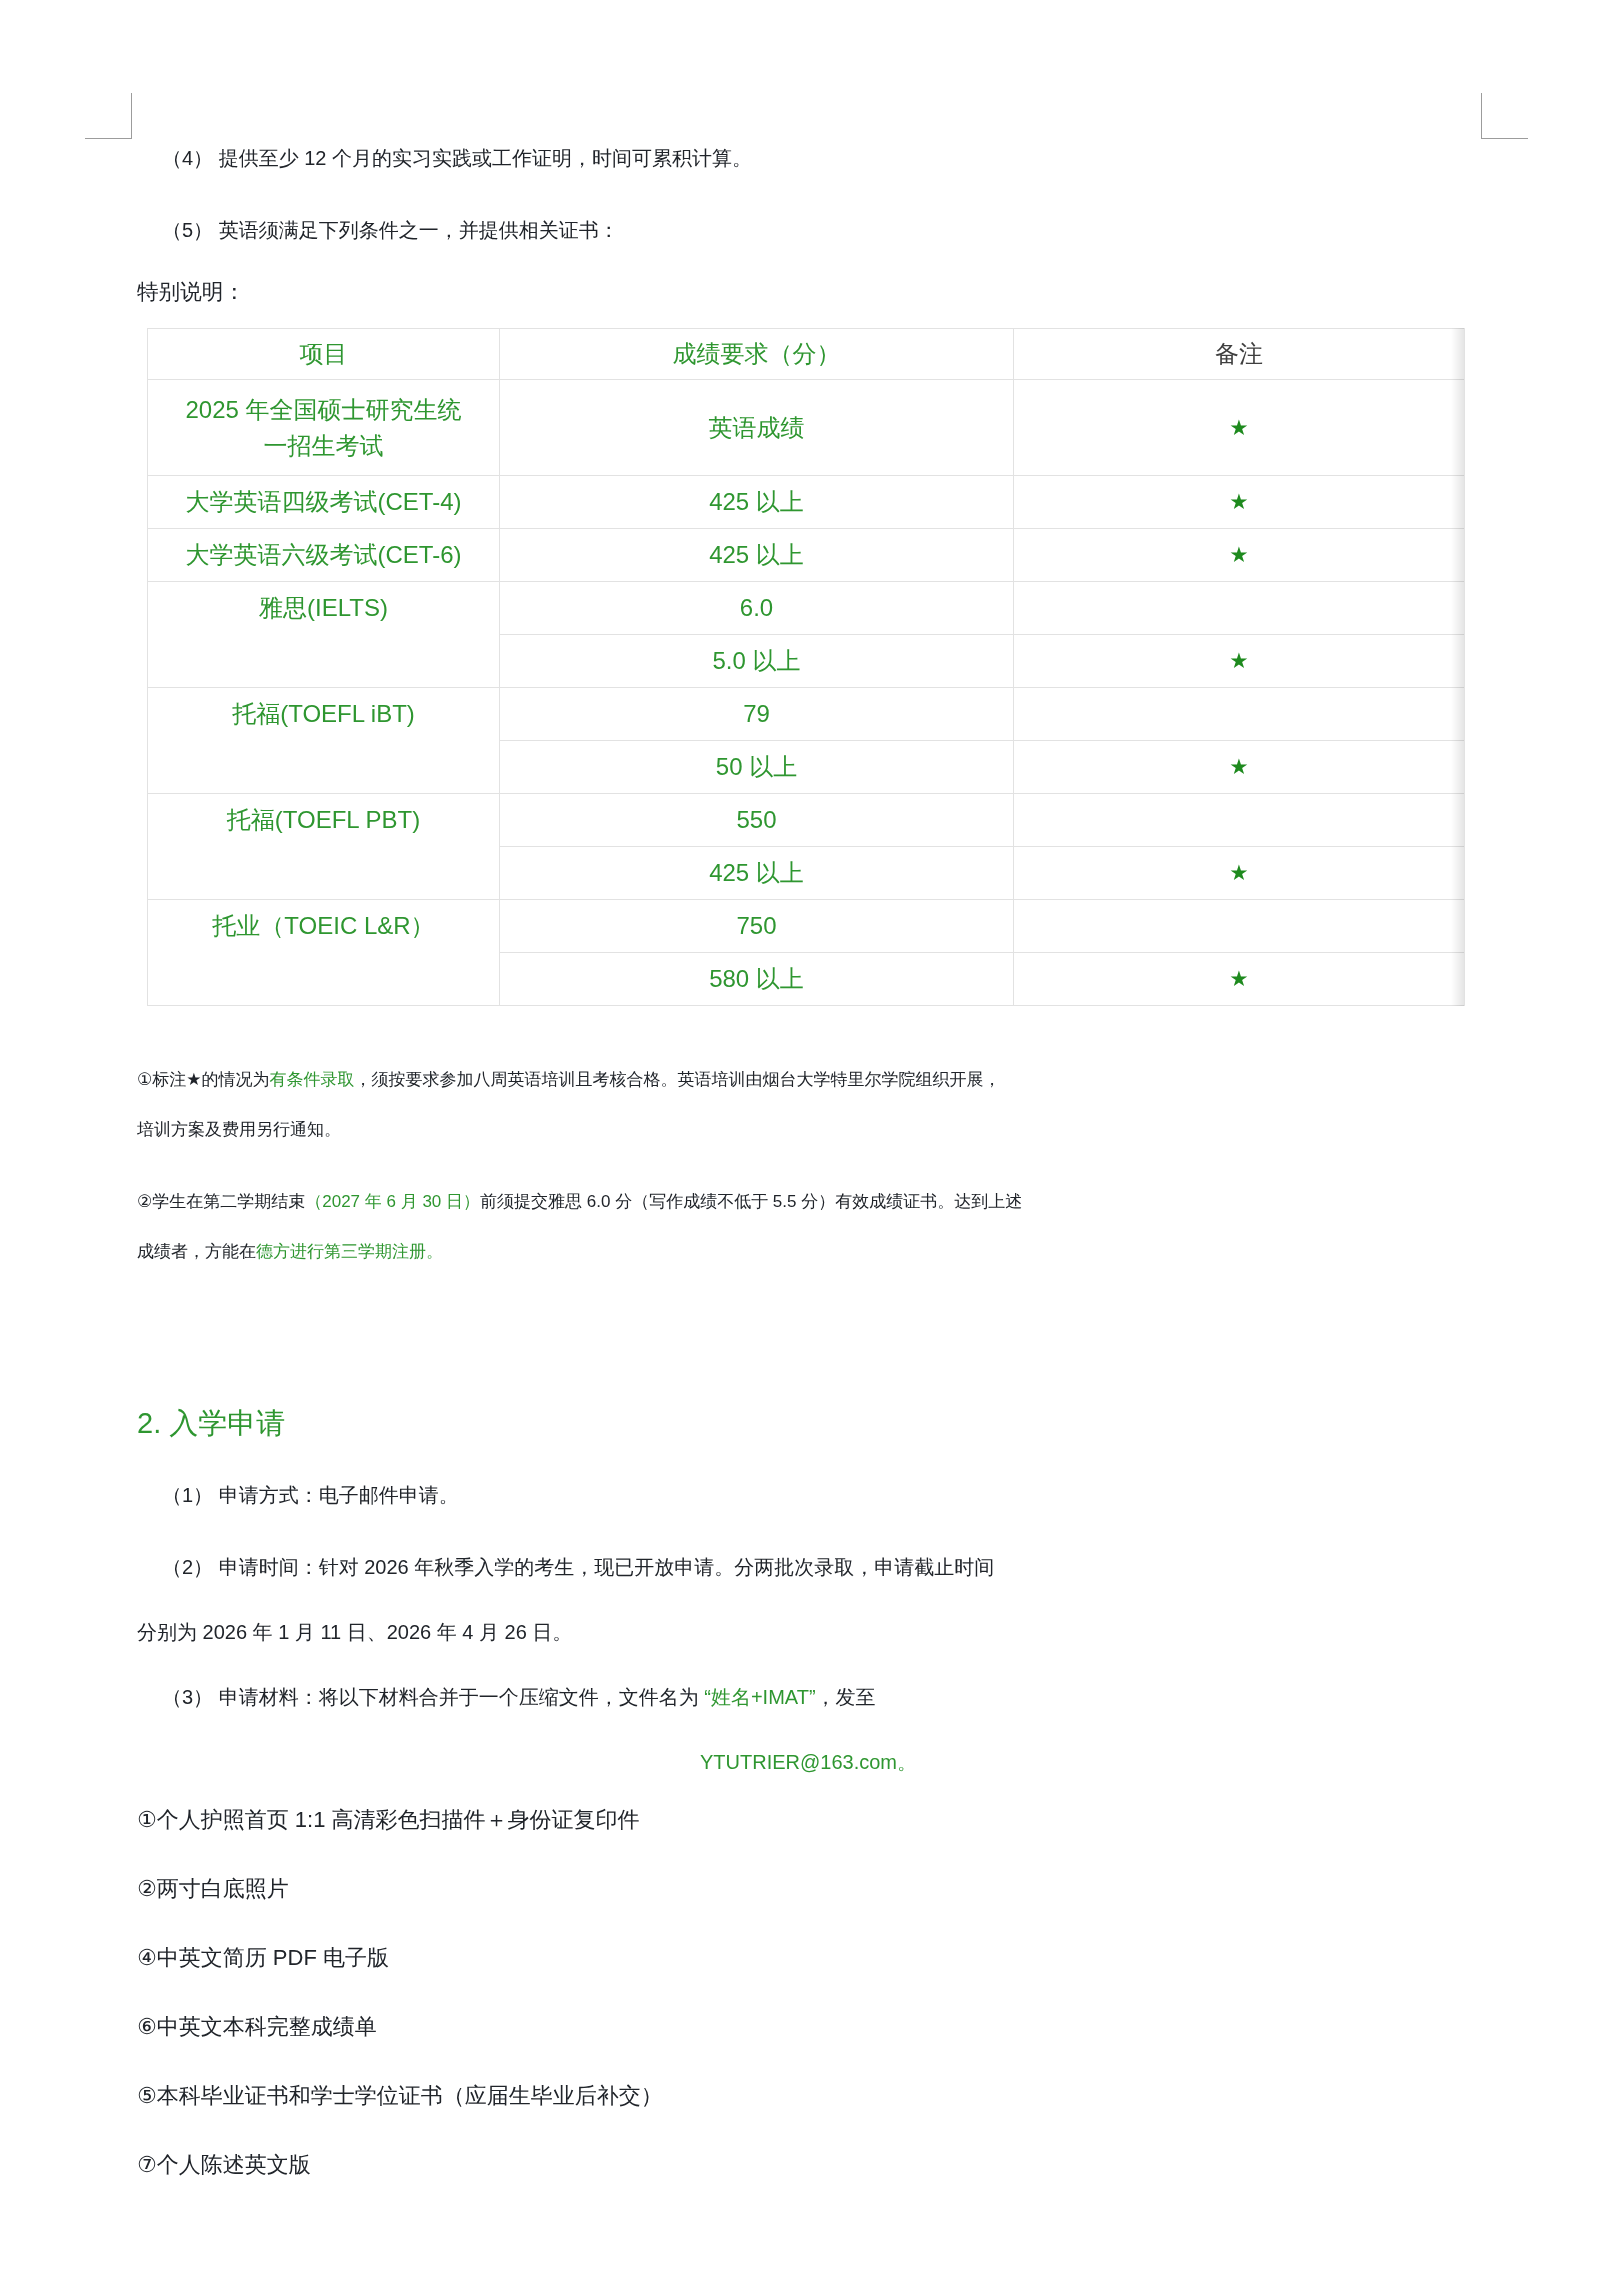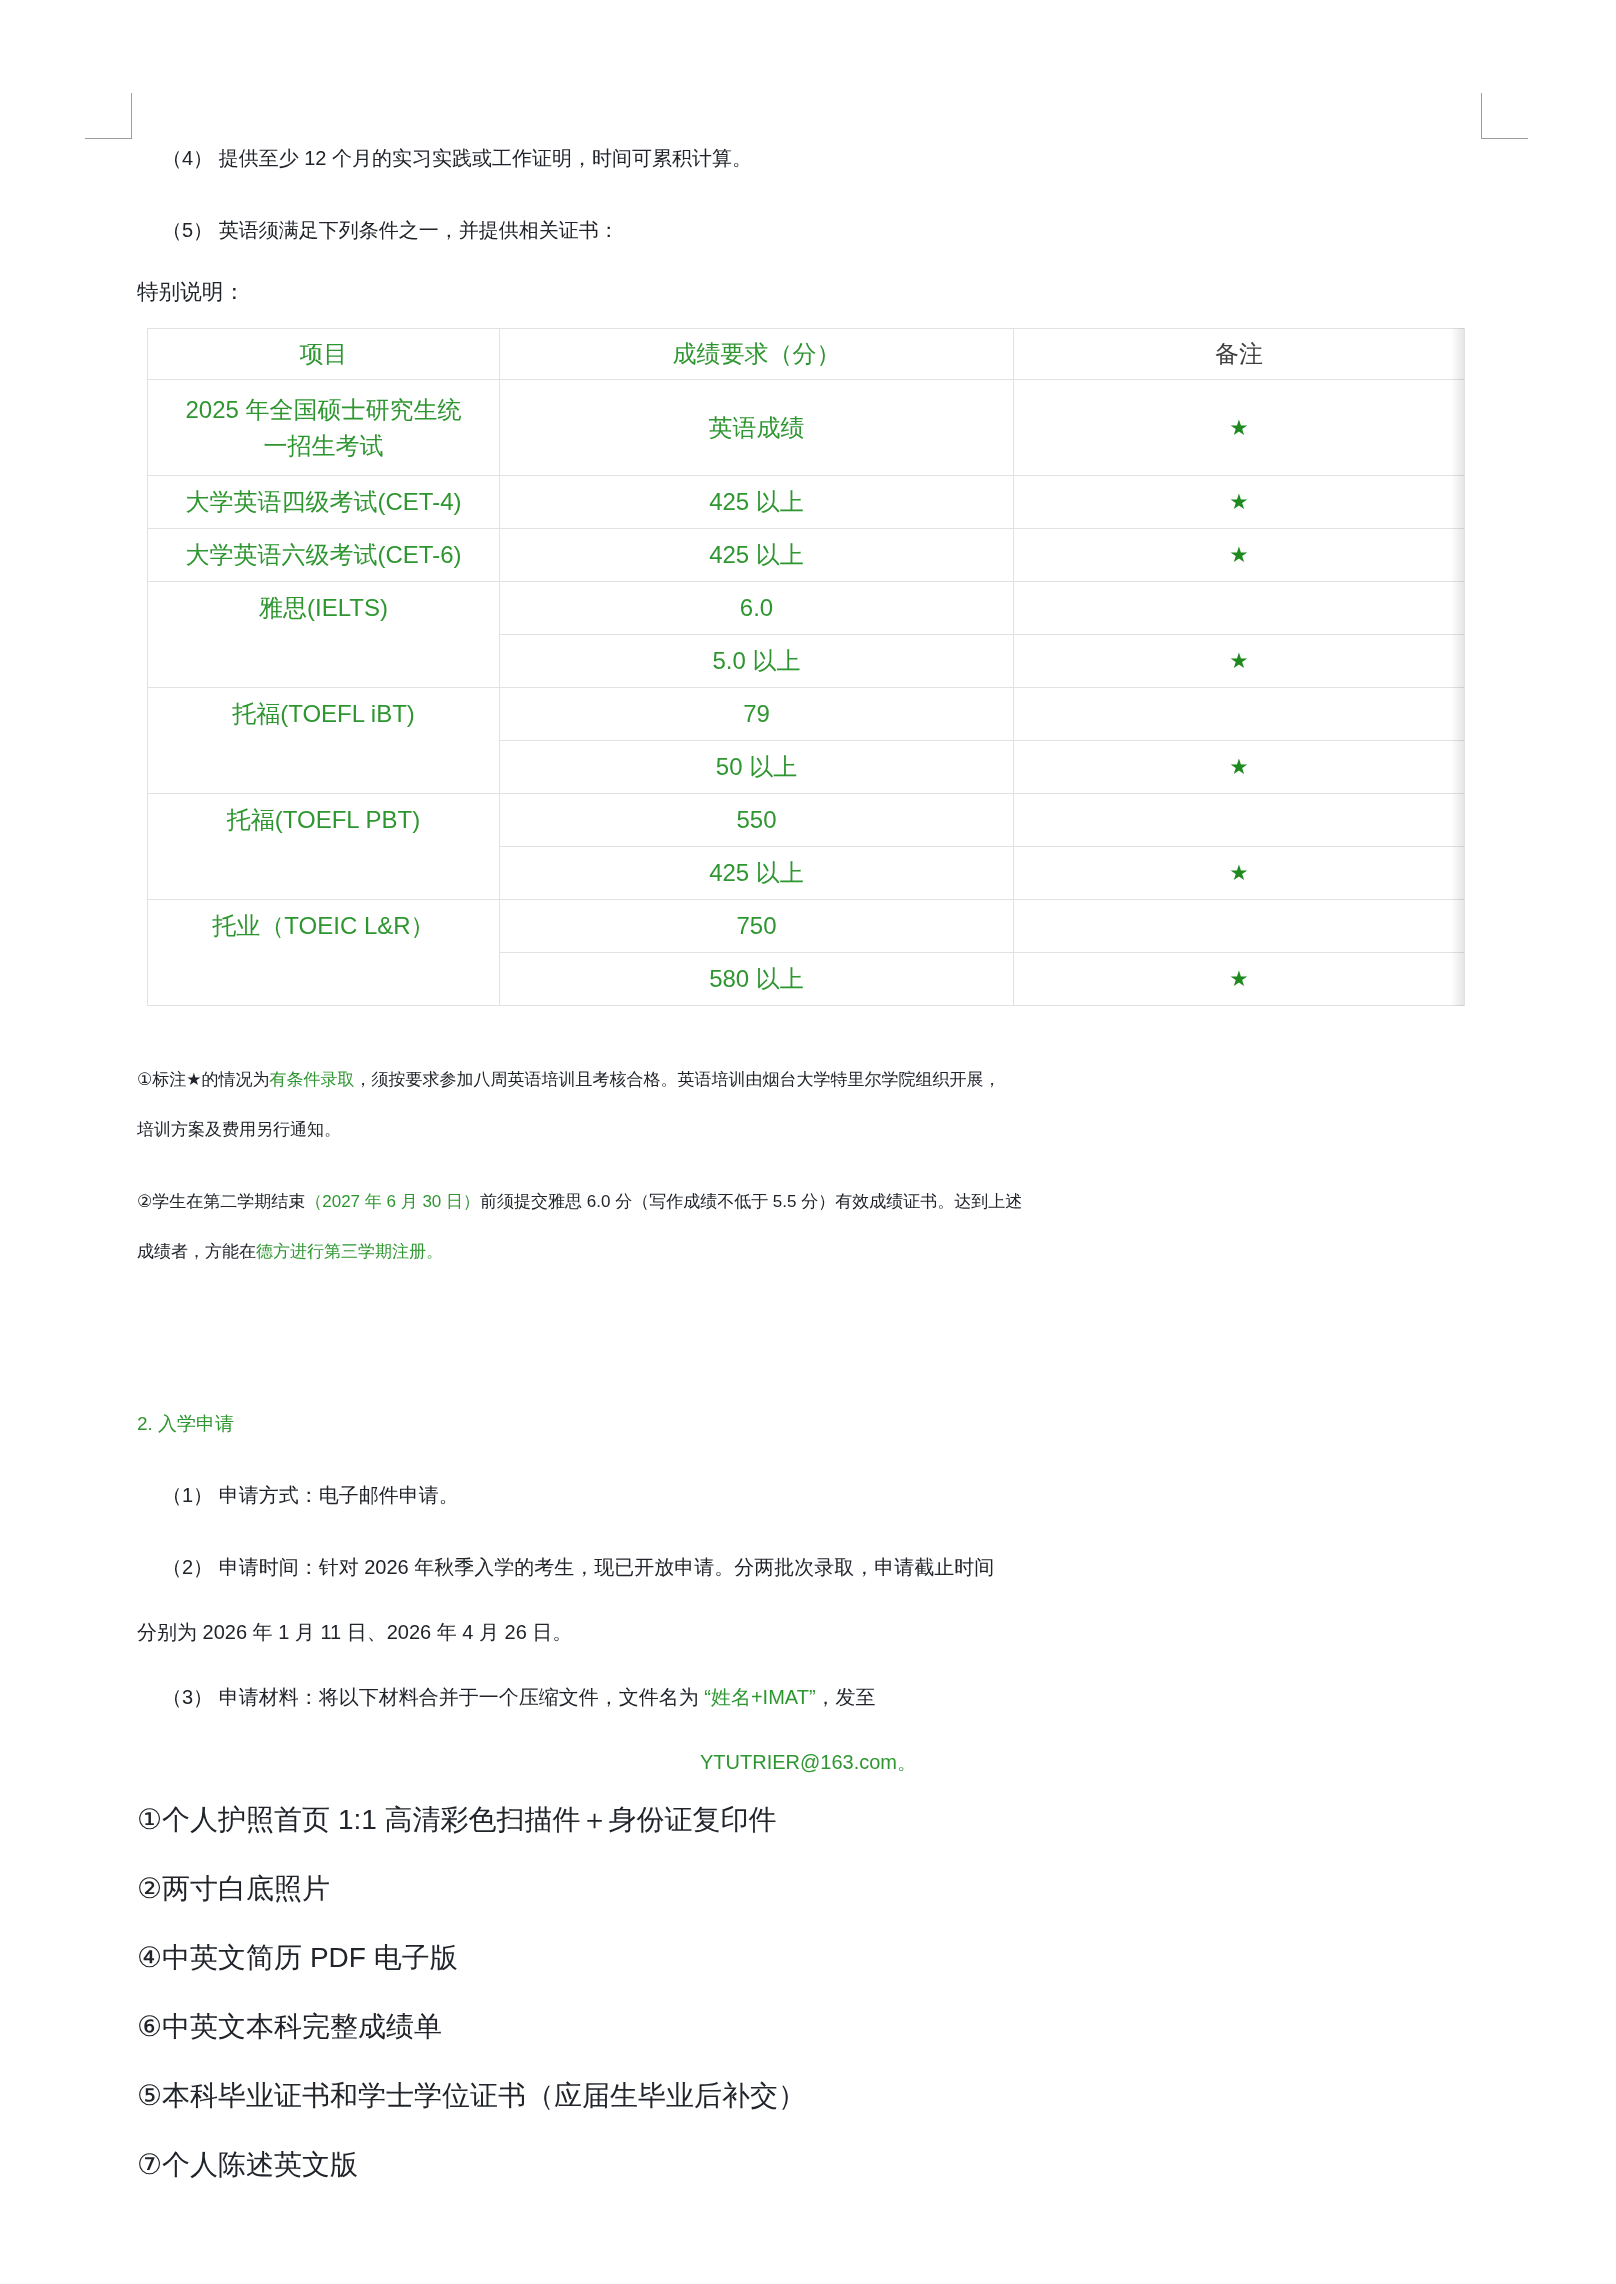--- a/index.html
+++ b/index.html
@@ -55,27 +55,27 @@
     background:linear-gradient(to right, rgba(255,255,255,0), rgba(0,0,0,0.10));
     pointer-events:none;
   }
 
   .note{margin:0 137px;font-size:17px;line-height:50px;}
   .note1{margin-top:49px;}
   .note2{margin-top:21.6px;}
   .note-line{white-space:nowrap;}
   .green-text{color:var(--green);}
 
-  .section-heading{margin:114px 137px 0 137px;font-size:19px;line-height:65px;font-weight:normal;color:var(--green);}
+  .section-heading{margin:114px 137px 0 137px;font-size:29px;line-height:65px;font-weight:normal;color:var(--green);}
   .lh90{line-height:65px;}
   .mt10{margin-top:7.2px;}
   .email-line{text-align:center;white-space:nowrap;}
 
   .materials{margin:-10px 137px 0 137px;}
-  .list-item{font-size:28px;line-height:69px;white-space:nowrap;}
+  .list-item{font-size:22px;line-height:69px;white-space:nowrap;}
 </style>
 </head>
 <body>
 
 <div class="page">
 
   <div class="corner corner-left"></div>
   <div class="corner corner-right"></div>
 
   <p class="para indent p4">（4） 提供至少 12 个月的实习实践或工作证明，时间可累积计算。</p>

